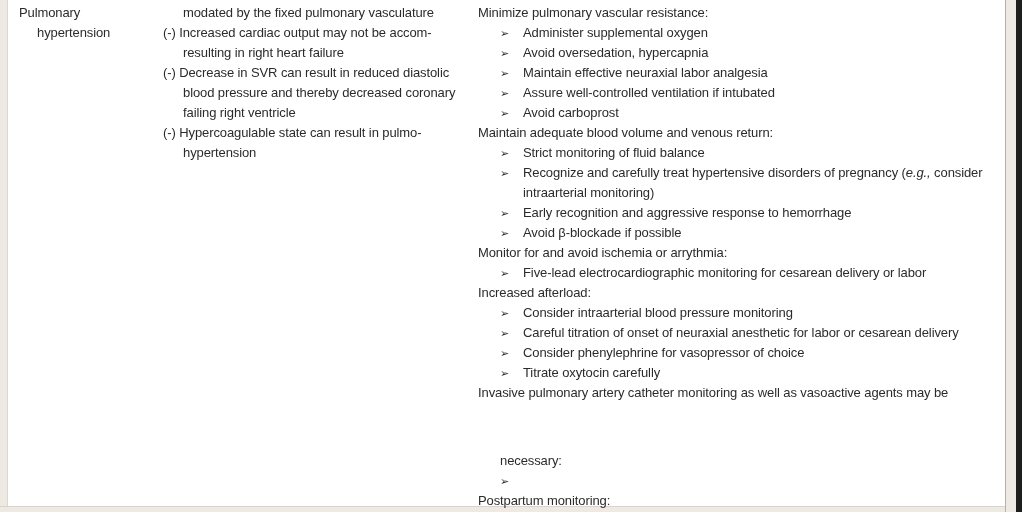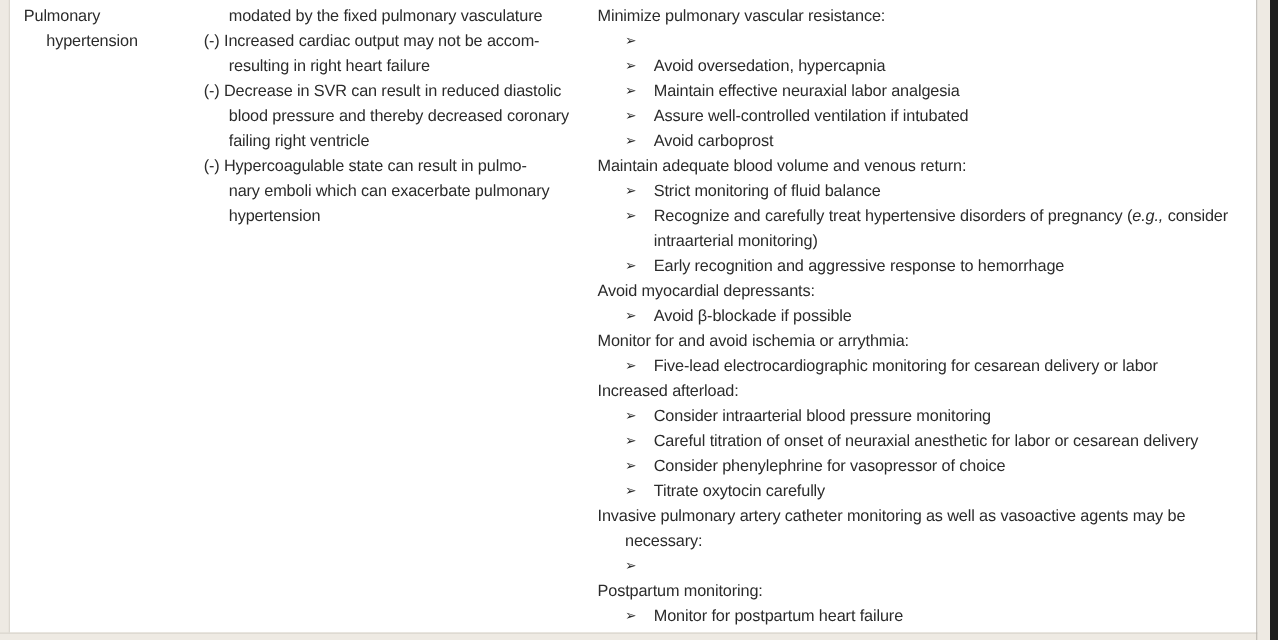--- a/index.html
+++ b/index.html
@@ -20,21 +20,21 @@
   .col{position:absolute;top:3px;}
   .col1{left:19px;width:130px;}
   .col2{left:163px;width:310px;}
   .col3{left:478px;width:530px;}
 
   .line{white-space:nowrap;}
   .indent18{padding-left:18px;}
   .cont{padding-left:20px;}
 
   .hdr{white-space:nowrap;}
-  .hdr-cont{padding-left:22px;white-space:nowrap;}
+  .hdr-cont{padding-left:22px;white-space:nowrap;margin-top:48px;}
 
   .bullet{display:flex;margin-left:22px;}
   .arrow{flex:none;width:23px;font-size:11px;line-height:20px;color:#2b2b2b;}
   .btxt{white-space:nowrap;}
   .btxt .bline{white-space:nowrap;}
   i{font-style:italic;}
 </style>
 </head>
 <body>
 
@@ -55,31 +55,31 @@
     <div class="line">(-) Increased cardiac output may not be accom-</div>
     <div class="line cont">resulting in right heart failure</div>
   </div>
   <div>
     <div class="line">(-) Decrease in SVR can result in reduced diastolic</div>
     <div class="line cont">blood pressure and thereby decreased coronary</div>
     <div class="line cont">failing right ventricle</div>
   </div>
   <div>
     <div class="line">(-) Hypercoagulable state can result in pulmo-</div>
-    <div class="line cont">nary emboli which can exacerbate pulmonary</div>
     <div class="line cont">hypertension</div>
   </div>
 </div>
 
 <div class="col col3">
 
   <div>
     <div class="hdr">Minimize pulmonary vascular resistance:</div>
     <div class="bullet">
       <span class="arrow">➢</span>
+      <span class="btxt">Administer supplemental oxygen</span>
     </div>
     <div class="bullet">
       <span class="arrow">➢</span>
       <span class="btxt">Avoid oversedation, hypercapnia</span>
     </div>
     <div class="bullet">
       <span class="arrow">➢</span>
       <span class="btxt">Maintain effective neuraxial labor analgesia</span>
     </div>
     <div class="bullet">
@@ -105,21 +105,20 @@
         <span class="bline" style="display:block">intraarterial monitoring)</span>
       </span>
     </div>
     <div class="bullet">
       <span class="arrow">➢</span>
       <span class="btxt">Early recognition and aggressive response to hemorrhage</span>
     </div>
   </div>
 
   <div>
-    <div class="hdr">Avoid myocardial depressants:</div>
     <div class="bullet">
       <span class="arrow">➢</span>
       <span class="btxt">Avoid β-blockade if possible</span>
     </div>
   </div>
 
   <div>
     <div class="hdr">Monitor for and avoid ischemia or arrythmia:</div>
     <div class="bullet">
       <span class="arrow">➢</span>

